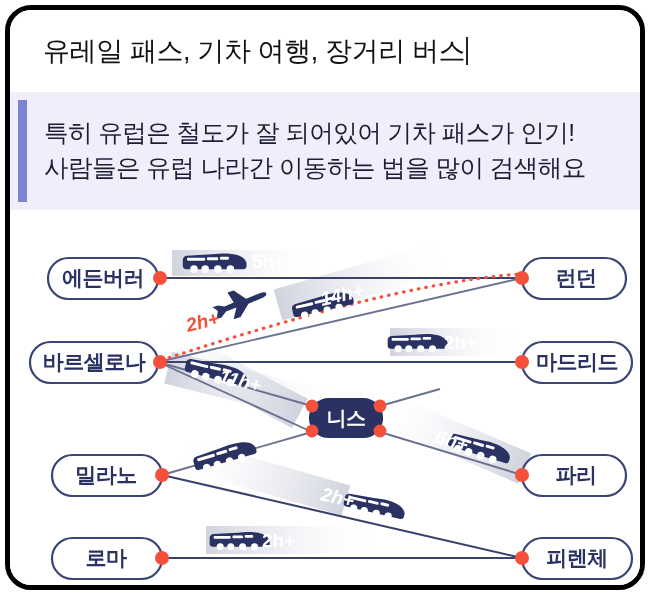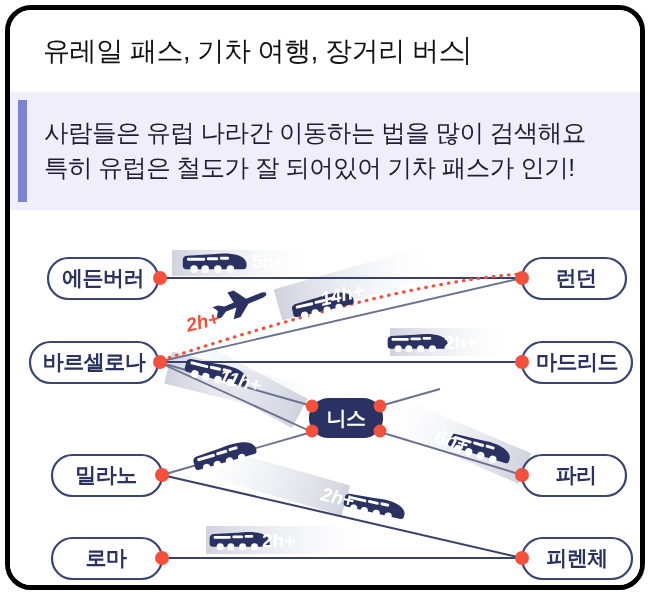--- a/index.html
+++ b/index.html
@@ -171,22 +171,22 @@
 
   <div id="title-row">
     <div id="title-wrap">
       <span id="title-text">유레일 패스, 기차 여행, 장거리 버스</span><span id="title-caret"></span>
     </div>
   </div>
 
   <div id="subtitle-band">
     <div id="subtitle-accent"></div>
     <div id="subtitle-lines">
+      <div>특히 유럽은 철도가 잘 되어있어 기차 패스가 인기!</div>
       <div>사람들은 유럽 나라간 이동하는 법을 많이 검색해요</div>
-      <div>특히 유럽은 철도가 잘 되어있어 기차 패스가 인기!</div>
     </div>
   </div>
 
   <div id="map-area">
     <svg id="map-svg" viewBox="0 0 630 375" xmlns="http://www.w3.org/2000/svg">
       <defs>
 
         <linearGradient id="trailR" x1="0" y1="0" x2="1" y2="0">
           <stop offset="0%" stop-color="#c9ccd8" stop-opacity="0.95"></stop>
           <stop offset="45%" stop-color="#dfe1ea" stop-opacity="0.55"></stop>

